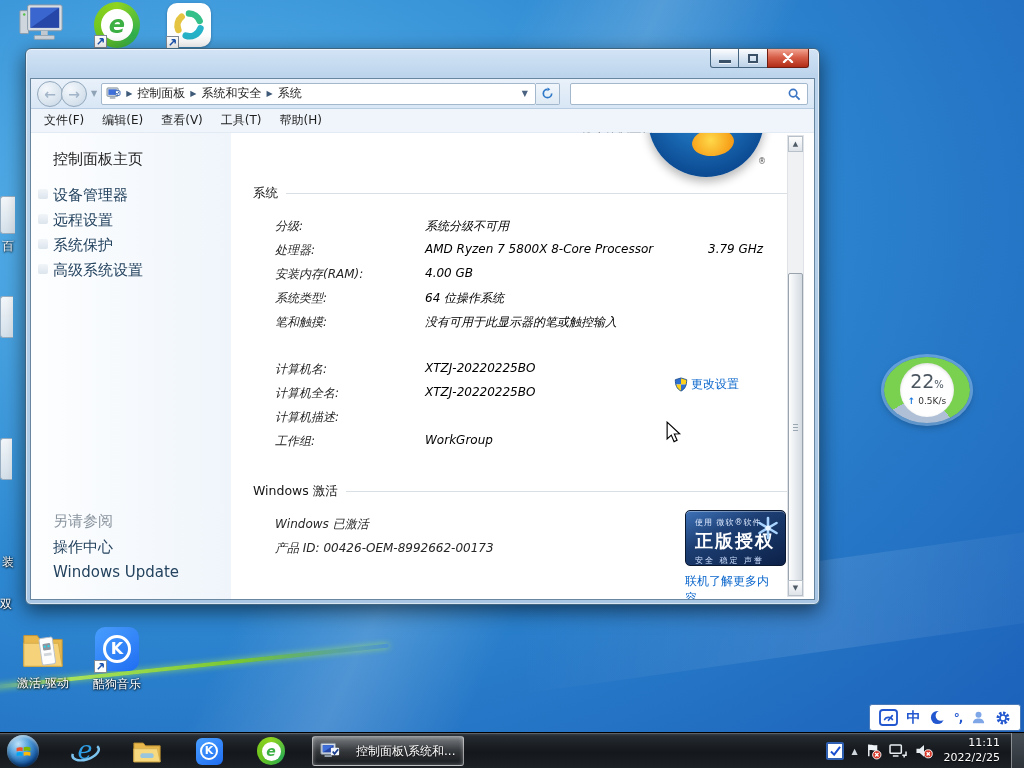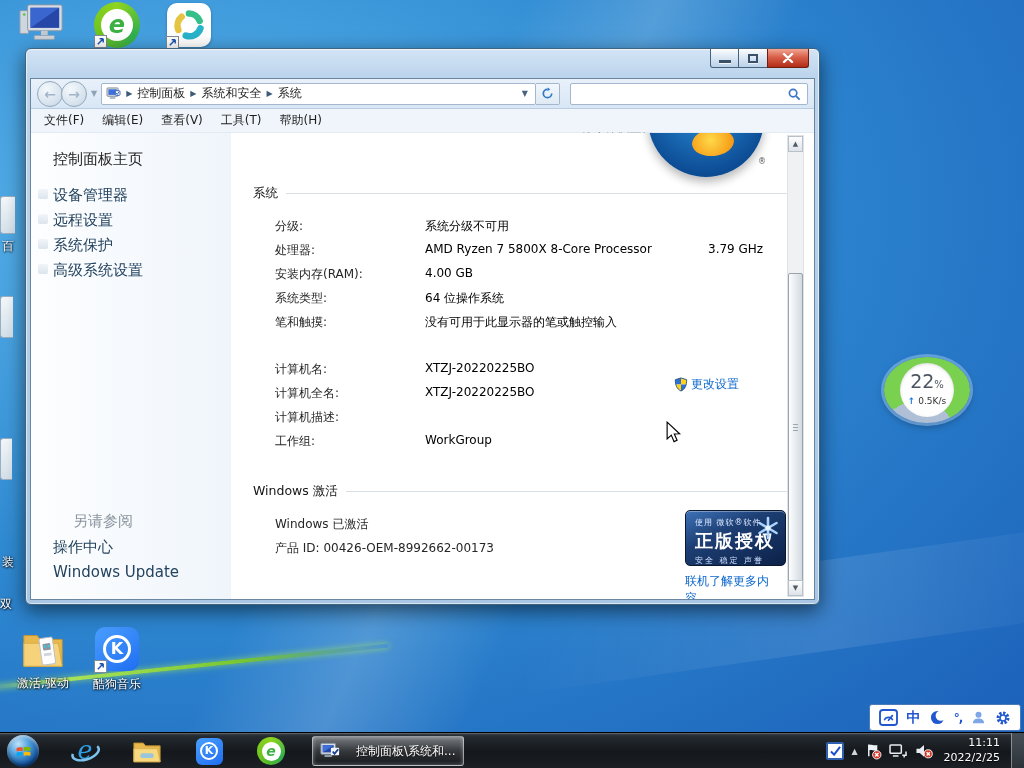--- a/index.html
+++ b/index.html
@@ -75,38 +75,38 @@
   
   .menubar{height:24px;background:#f0f5fb;border-bottom:1px solid #e2eaf3;display:flex;align-items:center;
     padding:0 4px;flex:0 0 auto;}
   .menuitem{padding:3px 9px;color:#1e1e1e;font-size:12px;cursor:default;}
   
   .content{flex:1;position:relative;background:#fff;overflow:hidden;}
   .sidebar{position:absolute;left:0;top:0;bottom:0;width:200px;
     background:linear-gradient(90deg,#fdfeff,#eff5fb);}
   .side-item{position:absolute;left:22px;font-size:15px;color:#24435f;cursor:pointer;white-space:nowrap;}
   .side-item.home{color:#1e1e1e;}
-  .side-item.gray{color:#8a949e;cursor:default;margin-left:20px;}
+  .side-item.gray{color:#8a949e;cursor:default;}
   .side-mark{position:absolute;left:7px;width:10px;height:10px;border-radius:2px;
     background:linear-gradient(#eef3f8,#d4dee8);opacity:.8;}
   
   .winlogo{position:absolute;left:617px;top:-72px;width:116px;height:116px;border-radius:50%;
     background:radial-gradient(circle at 48% 40%, #2f8bd0 0%, #1a6ab4 40%, #0c4c94 72%, #093e7c 100%);
     box-shadow:0 5px 10px rgba(0,0,0,.28);}
   .winlogo .flagspot{position:absolute;left:44px;top:68px;width:42px;height:27px;border-radius:50%;
     background:radial-gradient(circle at 45% 40%, #ffd94a, #f7a21b 70%, #ef8d10);transform:rotate(-6deg);}
   .rmark{position:absolute;left:727px;top:24px;font-size:8px;color:#555;}
   
   .main{position:absolute;left:222px;top:0;right:26px;}
   .sec{position:absolute;left:0;right:0;}
   .sec-head{display:flex;align-items:center;gap:8px;}
   .sec-head .t{font-size:12.5px;color:#141414;white-space:nowrap;}
   .sec-head .hline{flex:1;height:1px;background:#dadfe3;}
   .rows{margin-top:12px;position:relative;}
-  .row{position:relative;height:24px;}
+  .row{position:relative;height:24px;font-style:italic;}
   .row .lbl{position:absolute;left:22px;top:4px;color:#262626;}
   .row .val{position:absolute;left:172px;top:4px;color:#000;}
   .row .extra{position:absolute;left:455px;top:4px;color:#000;}
   .link{color:#0a66cc;cursor:pointer;}
   .chg-link{position:absolute;left:421px;top:243px;display:flex;align-items:center;gap:3px;}
   .badge{position:absolute;left:432px;top:377px;width:101px;height:56px;border-radius:5px;
     background:linear-gradient(155deg,#3e72b8 0%,#1d3f74 38%,#0c2148 100%);
     border:1px solid #0a1830;color:#fff;padding:6px 8px 5px 9px;cursor:pointer;
     box-shadow:inset 0 1px 0 rgba(255,255,255,.35);}
   .badge .l1{font-size:8px;letter-spacing:1px;color:#dfeaff;}

